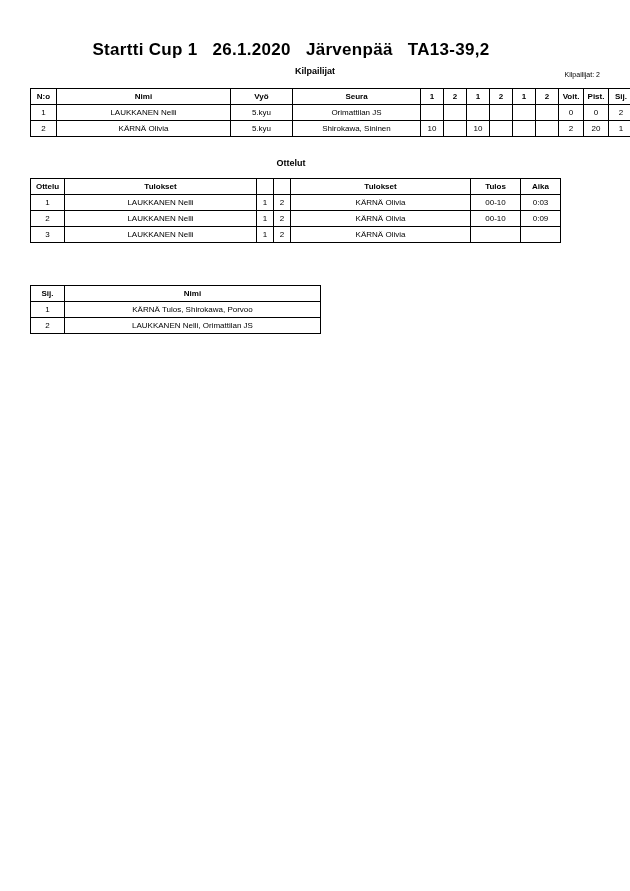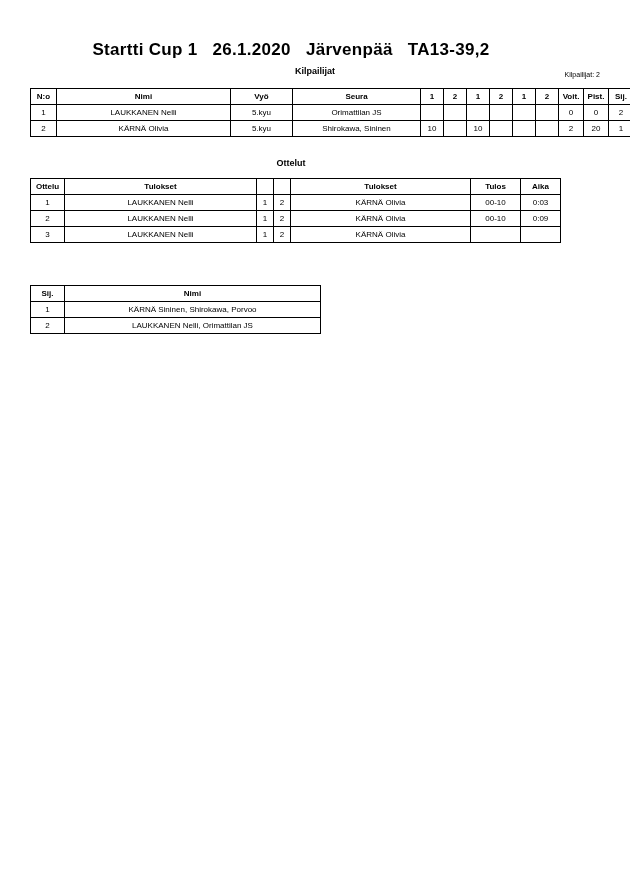--- a/index.html
+++ b/index.html
@@ -250,21 +250,21 @@
     </colgroup>
     <thead>
       <tr>
         <th class="c">Sij.</th>
         <th class="c">Nimi</th>
       </tr>
     </thead>
     <tbody>
       <tr>
         <td class="c">1</td>
-        <td class="l">KÄRNÄ Sininen, Shirokawa, Porvoo</td>
+        <td class="l">KÄRNÄ Tulos, Shirokawa, Porvoo</td>
       </tr>
       <tr>
         <td class="c">2</td>
         <td class="l">LAUKKANEN Nelli, Orimattilan JS</td>
       </tr>
     </tbody>
   </table>
 
 </div>
 

